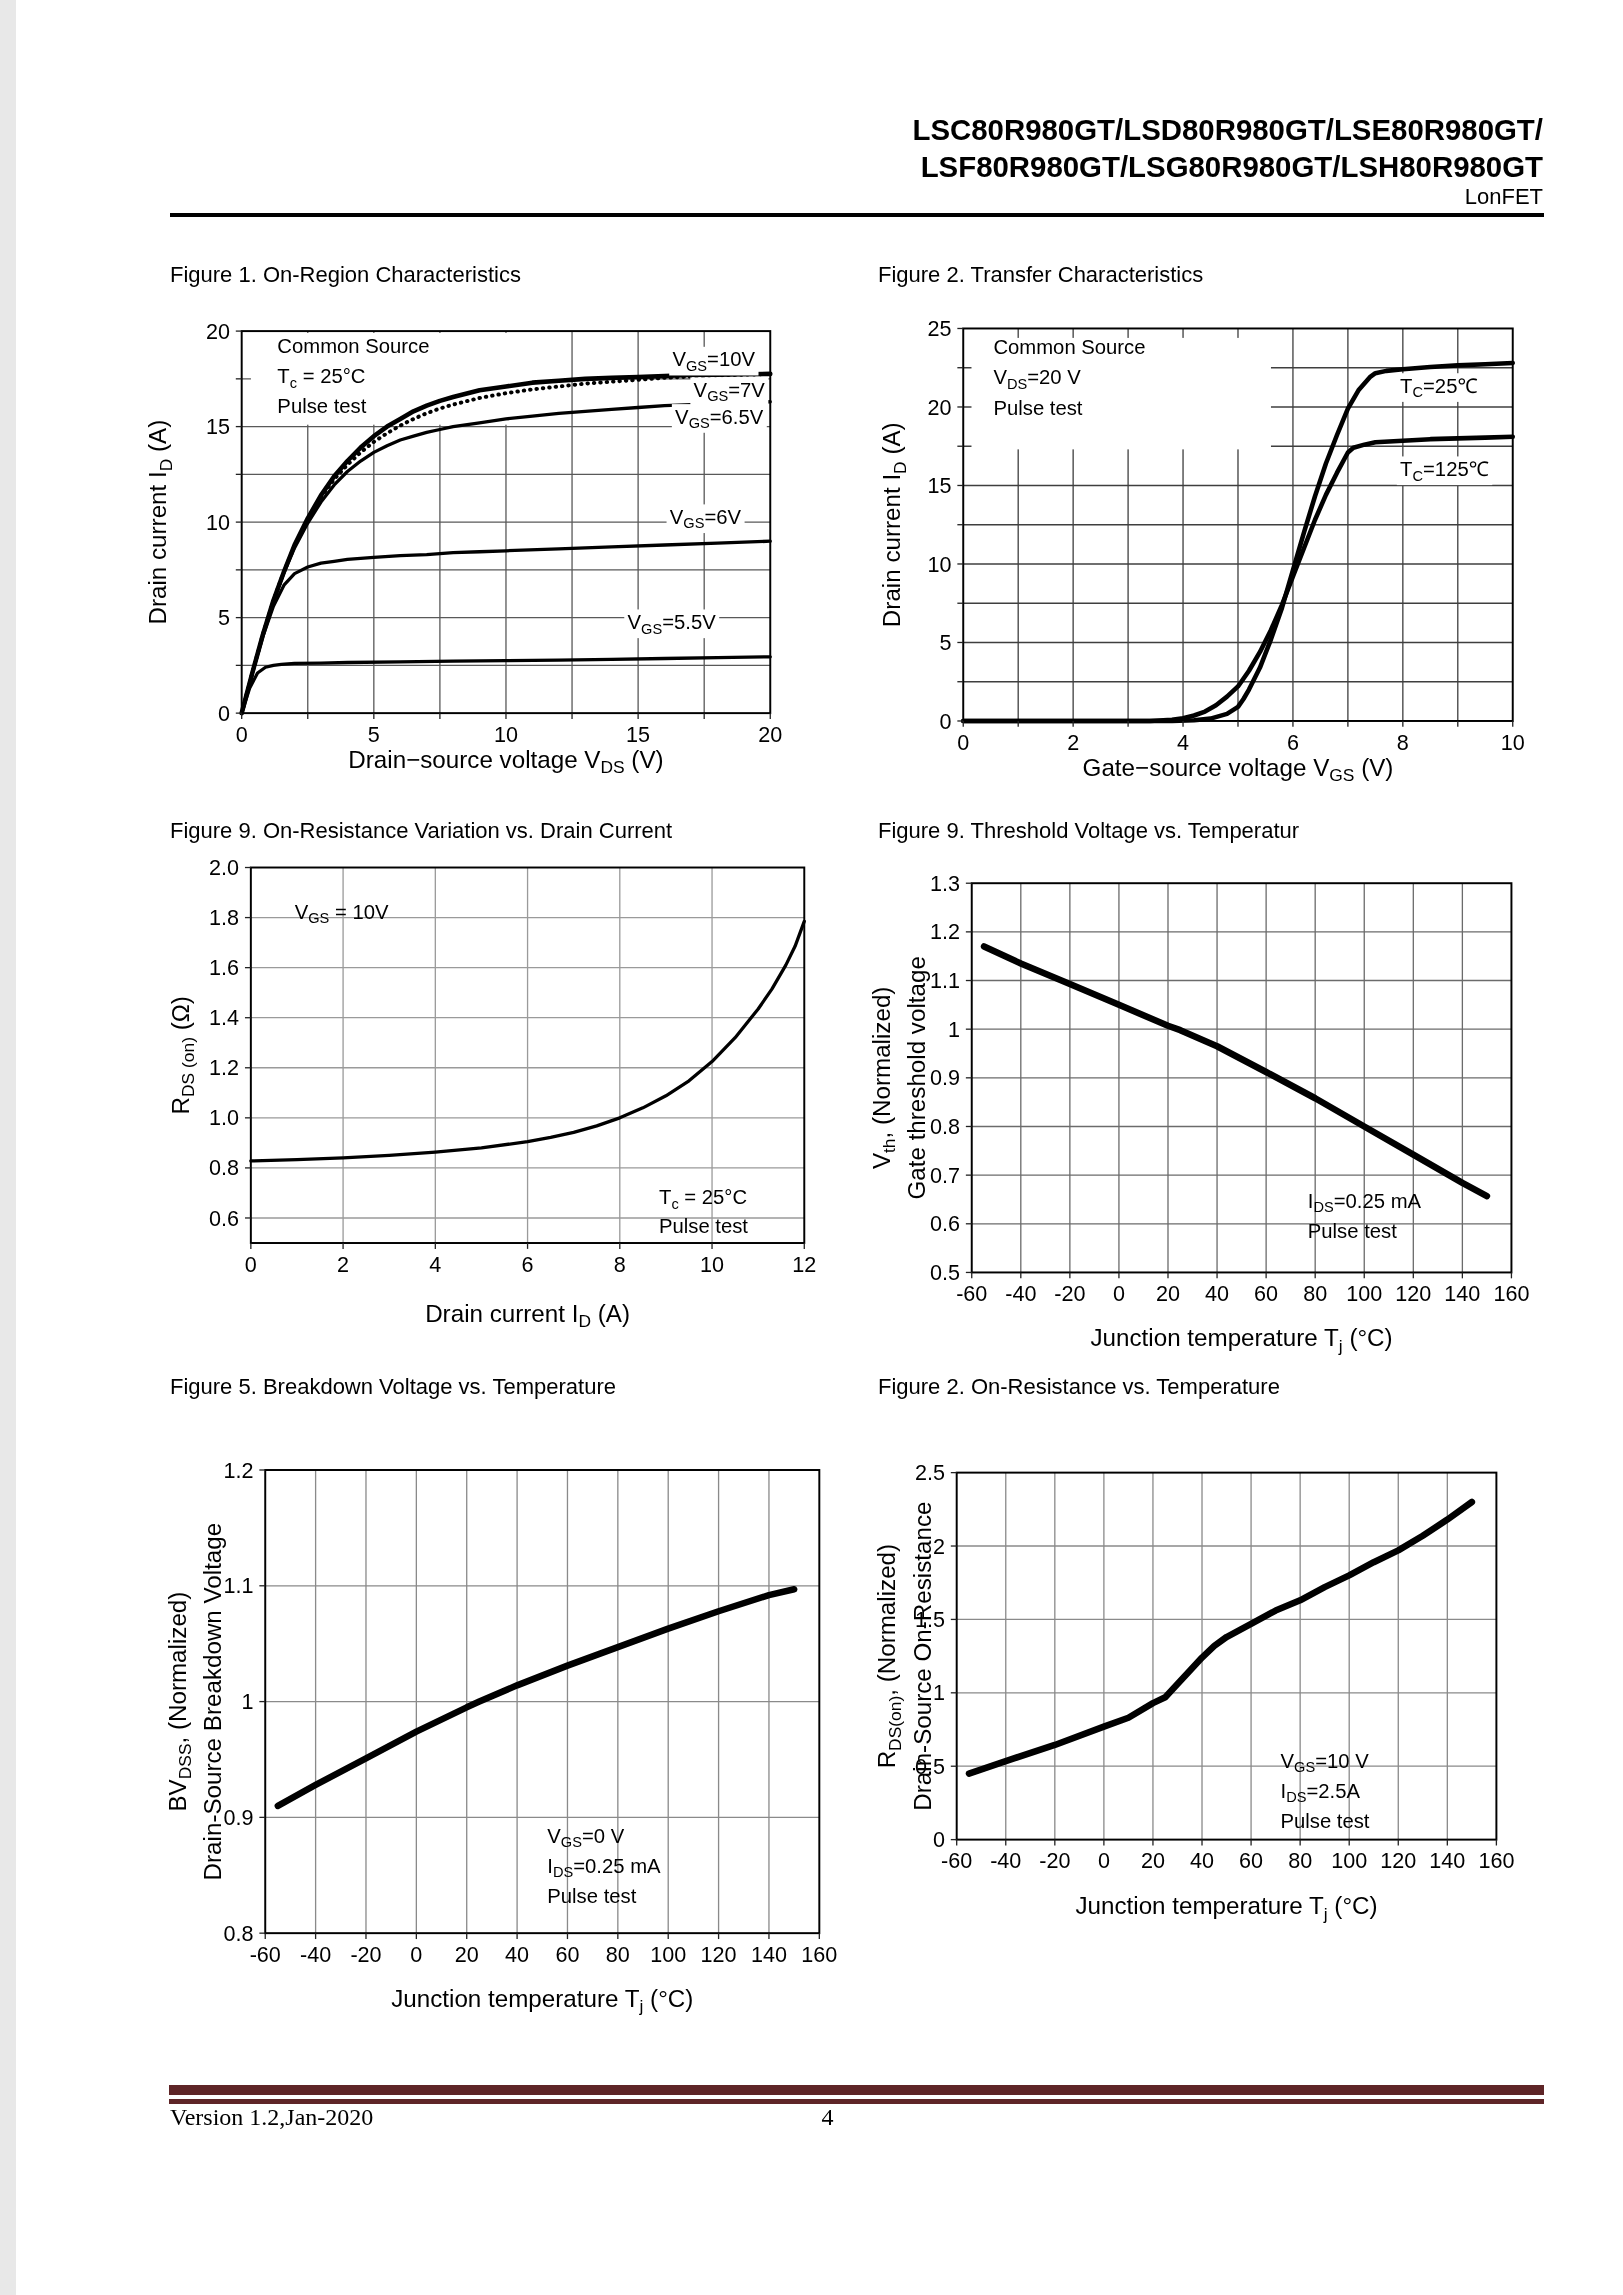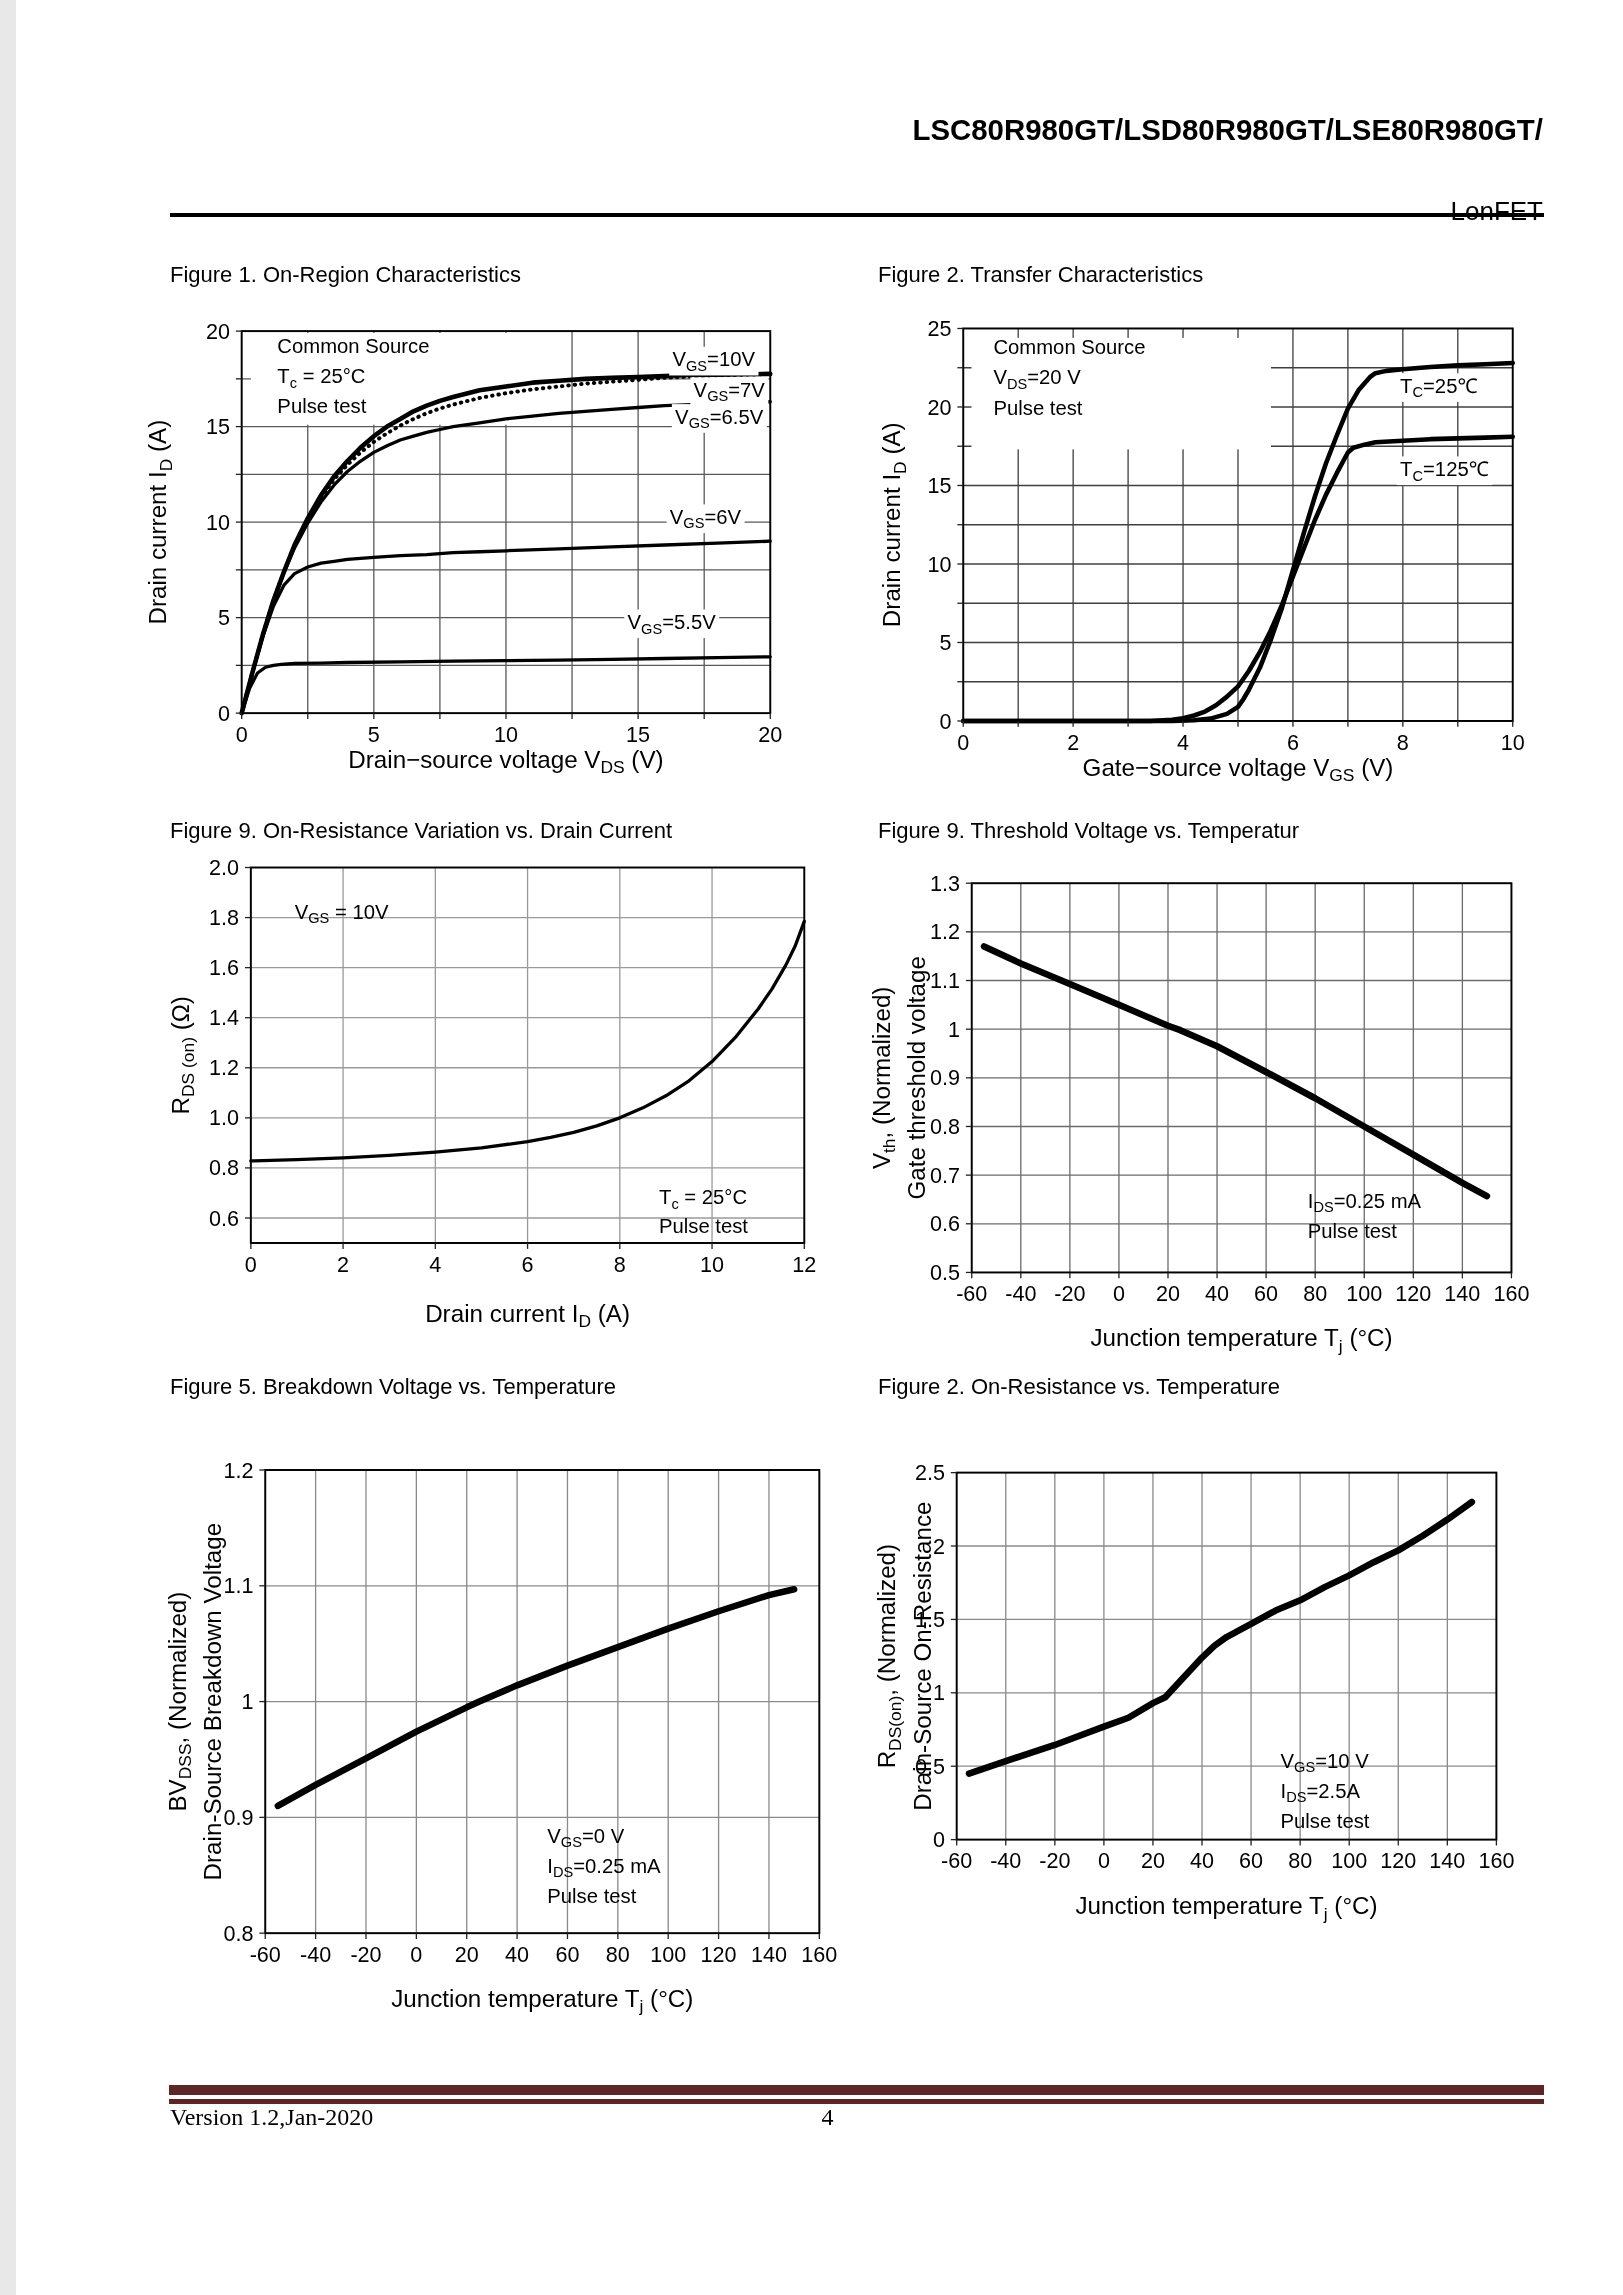--- a/index.html
+++ b/index.html
@@ -1,40 +1,41 @@
 <!DOCTYPE html>
 <html style="font-size:10.5px"><head>
 <meta charset="utf-8">
 <style>
   html,body{margin:0;padding:0;background:#e8e8e8;}
   .page{position:relative;width:1623px;height:2295px;background:#ffffff;overflow:hidden;
         font-family:"Liberation Sans", sans-serif;color:#000;margin-left:16px;}
   .hdr-title{position:absolute;top:111px;right:96px;text-align:right;
              font-size:29.4px;font-weight:bold;line-height:37px;letter-spacing:0px;}
-  .hdr-brand{position:absolute;top:196px;right:96px;font-size:26px;}
+  .hdr-brand{position:absolute;top:184px;right:96px;font-size:22px;}
   .hdr-rule{position:absolute;top:213px;left:154px;width:1374px;height:3.9px;background:#000;}
   .section-title{position:absolute;top:222px;left:154px;font-size:32px;font-weight:bold;margin:0;}
   .fig-caption{position:absolute;font-size:22px;white-space:nowrap;}
   .cap-l{left:154px;}
   .cap-r{left:862px;}
   .row1{top:262px;} .row2{top:818px;} .row3{top:1374px;}
   #charts{position:absolute;left:0;top:0;}
   .footer-bar1{position:absolute;left:153px;top:2085px;width:1375px;height:9.8px;}
   .footer-bar2{position:absolute;left:153px;top:2099px;width:1375px;height:4.6px;}
   .footer-version{position:absolute;left:154px;top:2104px;font-family:"Liberation Serif", serif;font-size:24px;}
   .footer-page{position:absolute;left:0;top:2104px;width:1623px;text-align:center;
                font-family:"Liberation Serif", serif;font-size:24px;}
 </style>
 </head>
 <body>
 
 <div class="page">
 
   <div class="hdr-title">
     <div>LSC80R980GT/LSD80R980GT/LSE80R980GT/</div>
+    <div>LSF80R980GT/LSG80R980GT/LSH80R980GT</div>
   </div>
   <div class="hdr-brand">LonFET</div>
   <div class="hdr-rule"></div>
 
 
   <div class="fig-caption cap-l row1">Figure 1. On-Region Characteristics</div>
   <div class="fig-caption cap-r row1">Figure 2. Transfer Characteristics</div>
   <div class="fig-caption cap-l row2">Figure 9. On-Resistance Variation vs. Drain Current</div>
   <div class="fig-caption cap-r row2">Figure 9. Threshold Voltage vs. Temperatur</div>
   <div class="fig-caption cap-l row3">Figure 5. Breakdown Voltage vs. Temperature</div>

